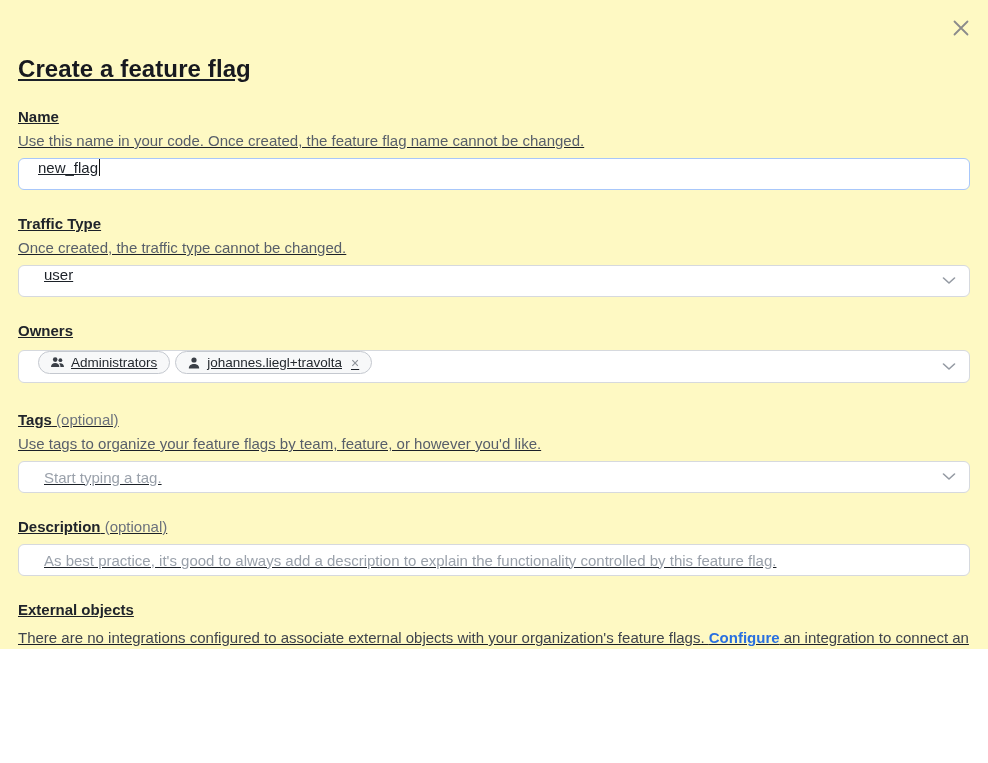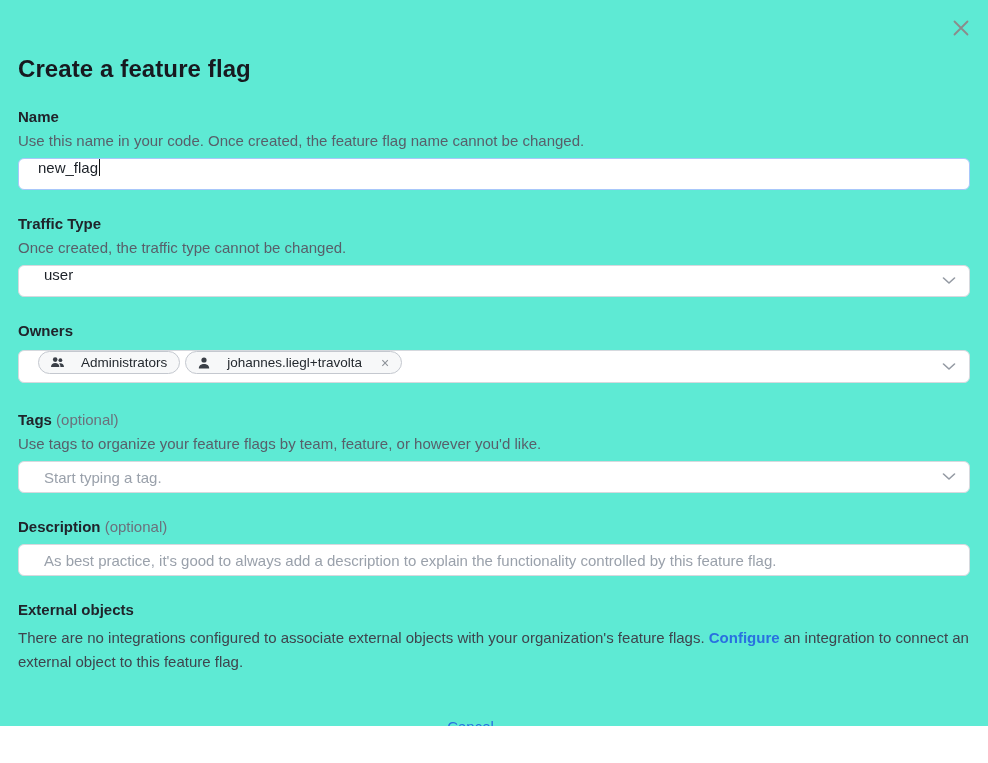--- a/index.html
+++ b/index.html
@@ -4,24 +4,25 @@
 <style>
   * { box-sizing: border-box; margin: 0; padding: 0; }
   html, body { background: #ffffff; }
   body {
     font-family: "Liberation Sans", "DejaVu Sans", sans-serif;
     color: #1c2128;
   }
   .modal {
     position: relative;
     width: 988px;
-    height: 726px;
-    background: #5eead4;
+    height: 649px;
+    background: #fef9c3;
     padding: 0 18px;
     overflow: hidden;
+    text-decoration: underline;
   }
   .close-btn {
     position: absolute;
     top: 15px;
     right: 14px;
     width: 26px;
     height: 26px;
     background: none;
     border: none;
     cursor: pointer;
@@ -101,21 +102,21 @@
     font-size: 15px;
     color: #1c2128;
     padding: 0 30px 0 13px;
     border-radius: 6px;
   }
   .box input::placeholder { color: #9aa1ab; opacity: 1; }
   .sec-owners .box { margin-top: 11px; height: 33px; }
   .chip {
     display: inline-flex;
     align-items: center;
-    gap: 17px;
+    gap: 7px;
     height: 23px;
     padding: 0 12px;
     margin-right: 5px;
     border: 1px solid #c4c8cf;
     border-radius: 12px;
     background: #f7f8f9;
     font-size: 13.5px;
     color: #24292f;
     cursor: default;
     white-space: nowrap;

